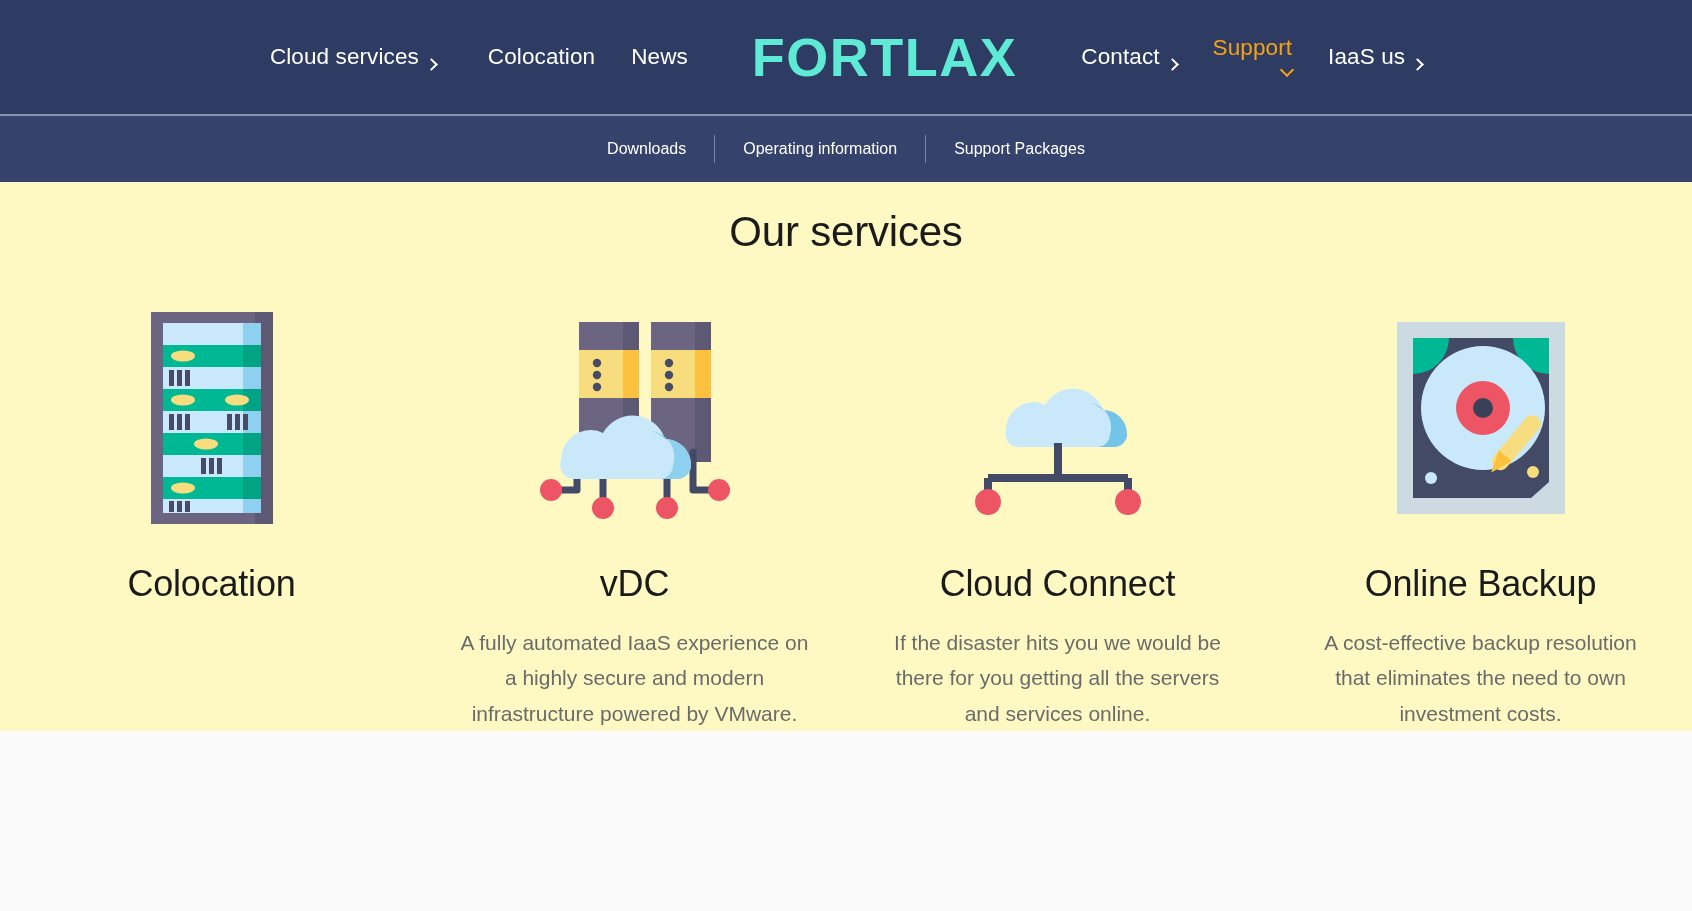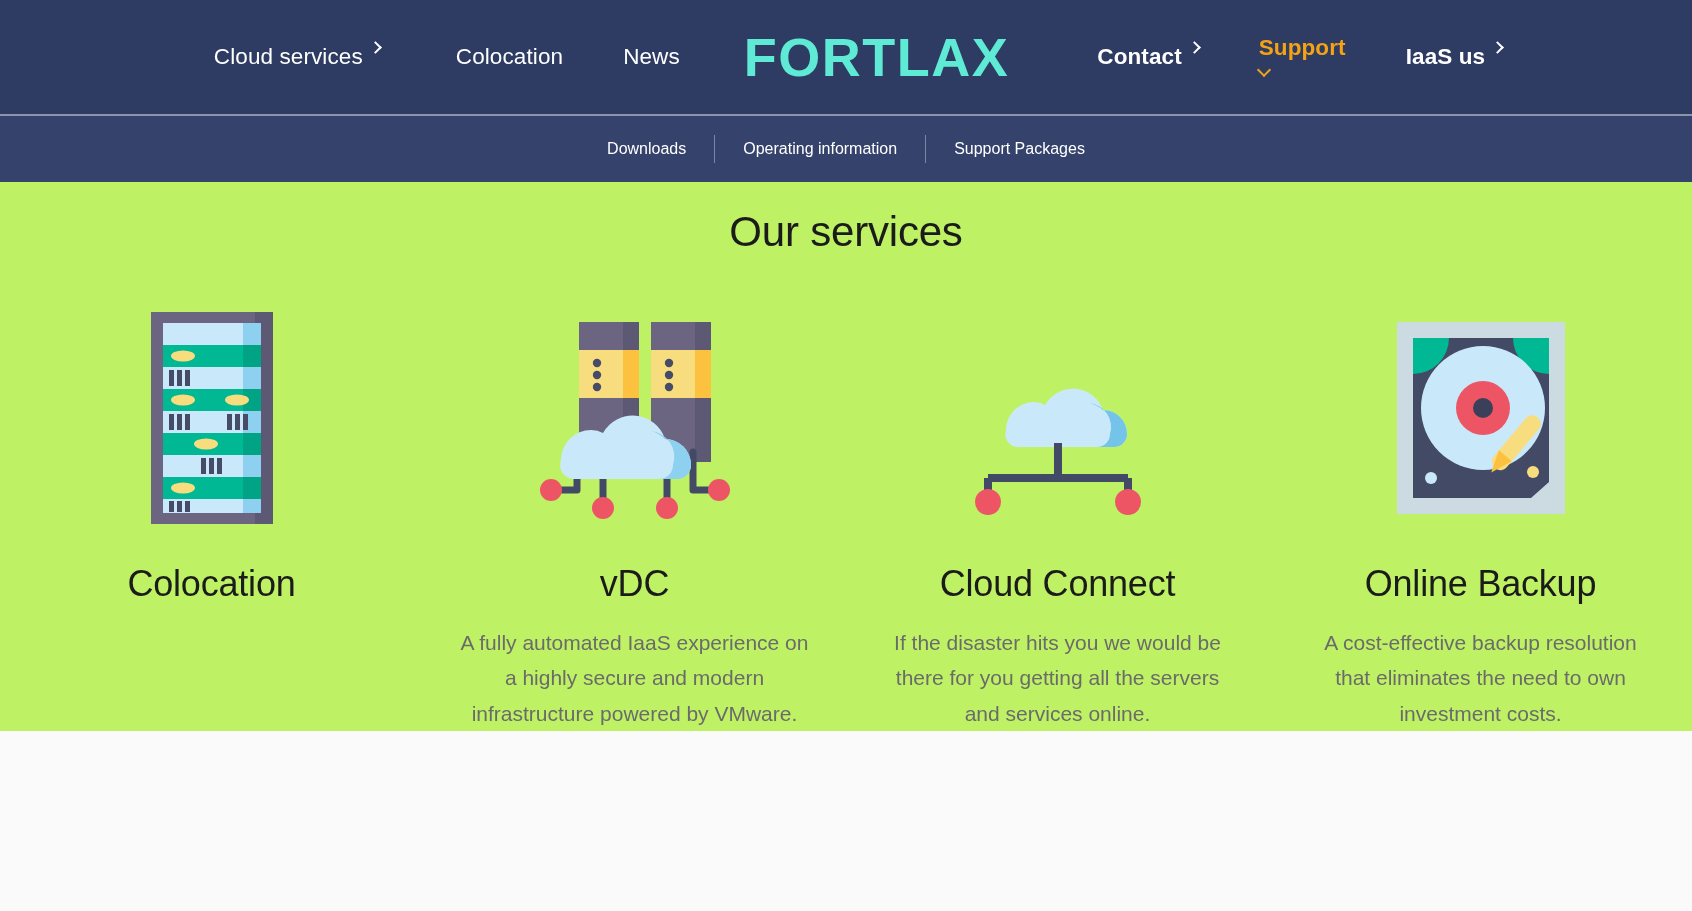--- a/index.html
+++ b/index.html
@@ -33,34 +33,33 @@
     width: 100%;
     justify-content: center;
   }
 
   .nav-group {
     display: flex;
     align-items: center;
   }
 
   .nav-group.left { justify-content: flex-end; }
-  .nav-group.right { justify-content: flex-start; font-weight: bold; }
+  .nav-group.right { justify-content: flex-start; }
 
   .nav-link {
     color: #ffffff;
     font-size: 22.5px;
     letter-spacing: 0.1px;
     text-decoration: none;
     white-space: nowrap;
     display: inline-flex;
-    align-items: flex-start;
+    align-items: flex-end;
     gap: 8px;
     padding: 6px 0;
     cursor: pointer;
-    margin-left: 24px;
   }
 
   .nav-link.accent { color: #f5a215; flex-direction: column; }
 
   .nav-sep { display: inline-block; width: 52px; }
   .nav-sep.sm { width: 36px; }
 
   .chev-right {
     display: inline-block;
     width: 9px;
@@ -115,21 +114,21 @@
   }
 
   .subnav-divider {
     width: 1px;
     height: 28px;
     background: #7c86a3;
   }
 
   
   .main {
-    background: #bef264;
+    background: #fef9c3;
     padding-top: 26px;
   }
 
   .page-title {
     text-align: center;
     font-size: 42px;
     font-weight: 400;
     color: #1b1b1b;
     letter-spacing: -0.2px;
   }

